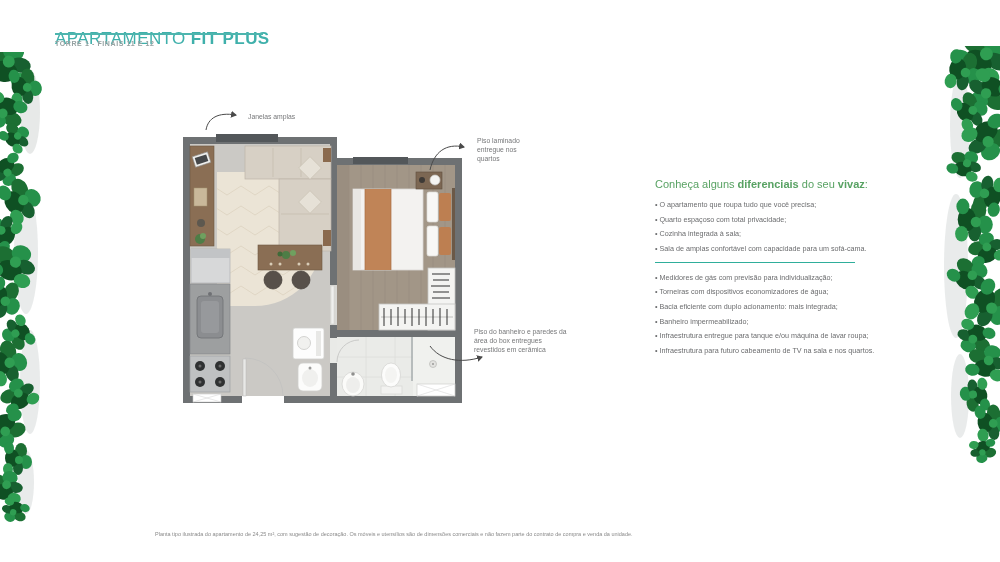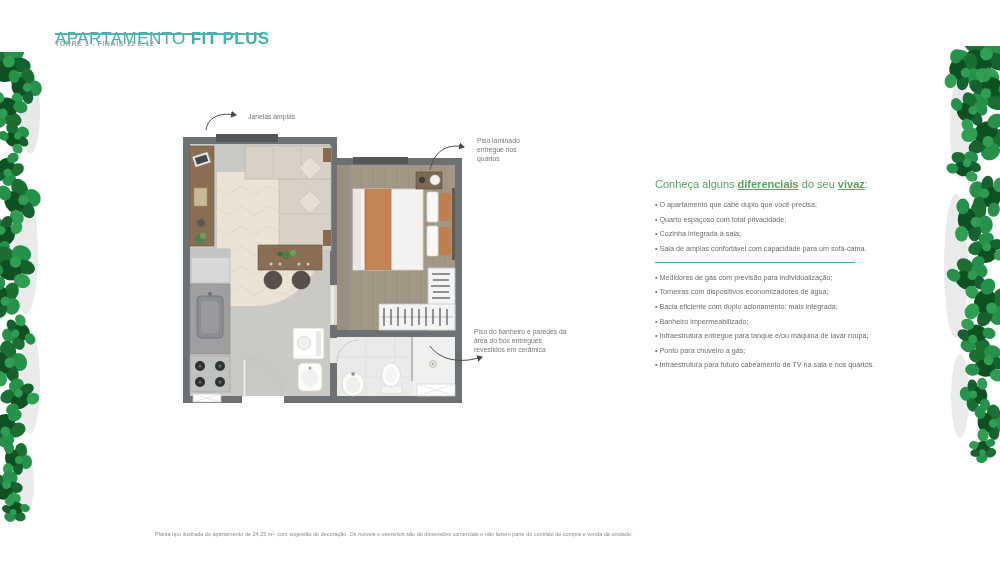--- a/index.html
+++ b/index.html
@@ -9,21 +9,21 @@
 
   
   .title{left:55px;top:29px;font-size:17px;color:#3fb0ab;letter-spacing:.4px;white-space:nowrap;}
   .title b{font-weight:bold;}
   .title-rule{left:55px;top:33px;width:208px;height:2px;background:#4db5ae;}
   .subtitle{left:55px;top:40px;font-size:7px;font-weight:bold;color:#96a2a2;letter-spacing:.6px;}
 
   
   .features{left:655px;top:178px;width:262px;}
   .features h2{margin:0 0 10px 0;font-size:11px;font-weight:normal;color:#58a263;white-space:nowrap;}
-  .features h2 b{font-weight:bold;text-decoration:underline;}
+  .features h2 b{font-weight:bold;}
   .features ul{list-style:none;margin:0;padding:0;}
   .features li{font-size:7.2px;color:#6b6c6e;margin:0 0 5.6px 0;white-space:nowrap;}
   .features li::before{content:"• ";color:#6b6c6e;}
   .feat-divider{width:200px;height:1px;background:#2fae9b;margin:9px 0 10px 0;}
 
   
   .callout{font-size:6.8px;color:#77787a;line-height:1.35;}
   .co-windows{left:248px;top:112px;white-space:nowrap;}
   .co-laminate{left:477px;top:136px;width:54px;}
   .co-bath{left:474px;top:327px;width:96px;}
@@ -308,30 +308,29 @@
 </svg>
 
 <div class="abs callout co-bath">Piso do banheiro e paredes da área do box entregues revestidos em cerâmica</div>
 <svg class="abs" style="left:426px;top:338px;" width="64" height="28" viewBox="0 0 64 28">
   <path d="M4,8 C14,22 34,26 56,19" fill="none" stroke="#4a4a4a" stroke-width="1" marker-end="url(#ah)"></path>
 </svg>
 
 <div class="abs features">
   <h2><span>Conheça alguns </span><b>diferenciais</b><span> do seu </span><b>vivaz</b><span>:</span></h2>
   <ul>
-    <li>O apartamento que cabe duplo que você precisa;</li>
+    <li>O apartamento que roupa tudo que você precisa;</li>
     <li>Quarto espaçoso com total privacidade;</li>
     <li>Cozinha integrada à sala;</li>
     <li>Sala de amplas confortável com capacidade para um sofá-cama.</li>
   </ul>
   <div class="feat-divider"></div>
   <ul>
     <li>Medidores de gás com previsão para individualização;</li>
     <li>Torneiras com dispositivos economizadores de água;</li>
     <li>Bacia eficiente com duplo acionamento: mais integrada;</li>
     <li>Banheiro impermeabilizado;</li>
     <li>Infraestrutura entregue para tanque e/ou máquina de lavar roupa;</li>
-    <li>Ponto para chuveiro a gás;</li>
     <li>Infraestrutura para futuro cabeamento de TV na sala e nos quartos.</li>
   </ul>
 </div>
 
 <div class="abs disclaimer">Planta tipo ilustrada do apartamento de 24,25 m², com sugestão de decoração. Os móveis e utensílios são de dimensões comerciais e não fazem parte do contrato de compra e venda da unidade.</div>
 
 </body></html>

